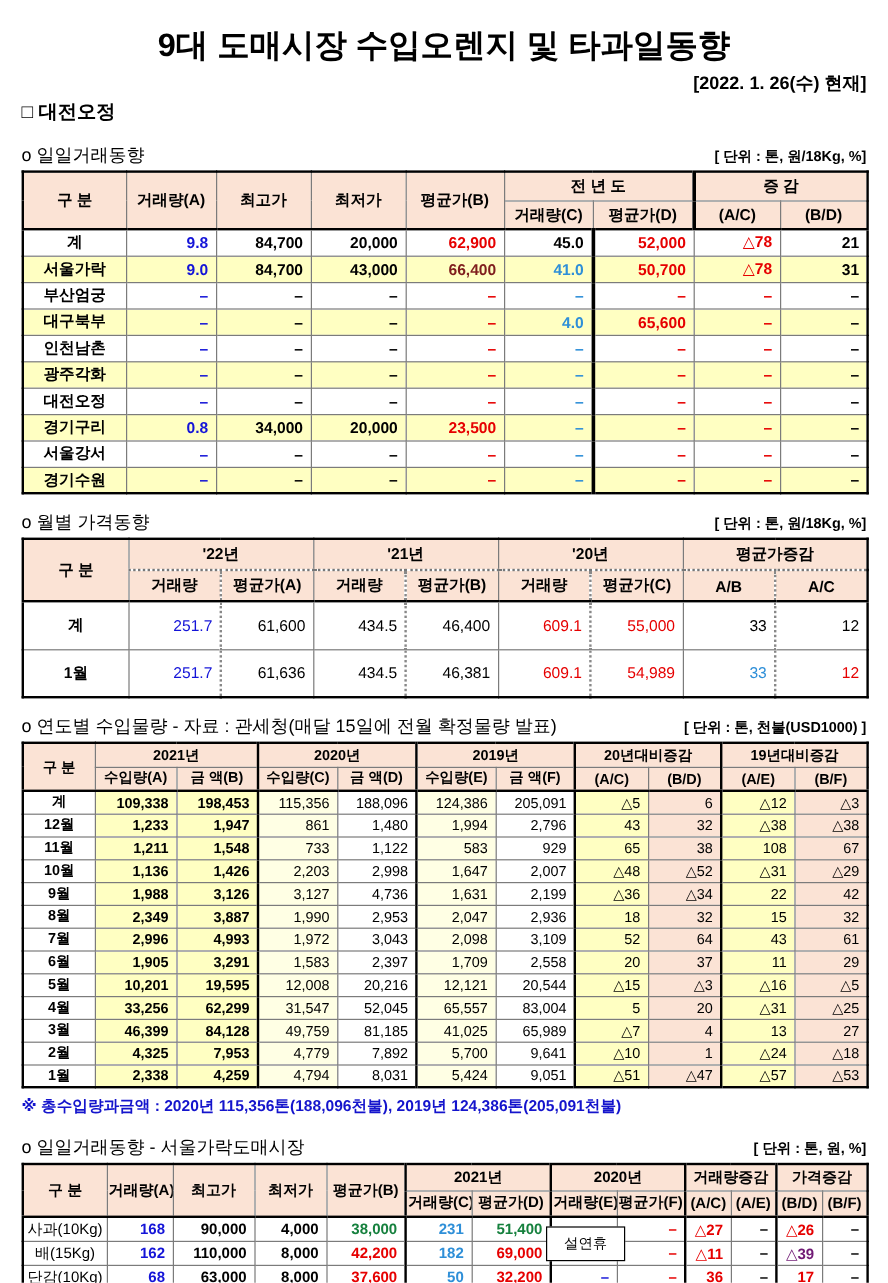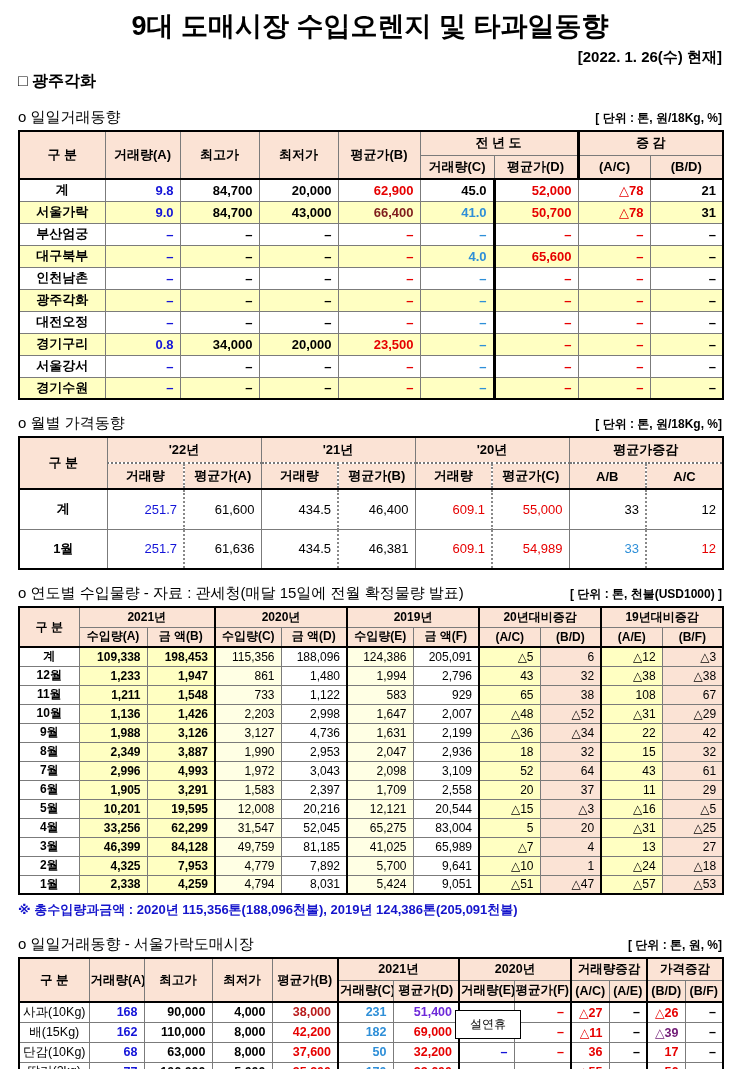--- a/index.html
+++ b/index.html
@@ -1,18 +1,18 @@
 <!DOCTYPE html>
 <html><head>
 <meta charset="utf-8">
 <style>
   html,body{margin:0;padding:0;background:#fff;}
   body{width:740px;height:1069px;font-family:"Liberation Sans","DejaVu Sans",sans-serif;color:#000;}
   .page{position:relative;width:740px;height:1069px;box-sizing:border-box;padding:6px 18px 0 18px;overflow:hidden;}
-  .title{text-align:center;font-size:27px;font-weight:bold;margin:2px 0 4px 0;}
+  .title{text-align:center;font-size:27px;font-weight:bold;margin:14px 0 4px 0;}
   .date-note{text-align:right;font-size:15px;font-weight:bold;margin:0 0 4px 0;}
   .sec-heading{font-size:16px;font-weight:bold;margin:2px 0 2px 0;}
   .sub-row{display:flex;justify-content:space-between;align-items:flex-end;margin:16px 0 3px 0;}
   .sub-heading{font-size:15px;}
   .unit{font-size:12px;font-weight:bold;}
   table{border-collapse:collapse;table-layout:fixed;width:704px;border:2px solid #000;}
   th,td{border:1px solid #7b7b7b;white-space:nowrap;overflow:hidden;box-sizing:border-box;}
   th{background:#fbe3d5;font-weight:bold;text-align:center;padding:0 1px;}
   td{text-align:right;padding:0 6px 0 1px;}
   td.rowname{text-align:center;font-weight:bold;padding:0 1px;}
@@ -52,21 +52,21 @@
   .holiday-box{position:absolute;left:437px;top:53px;width:64px;height:27px;background:#fff;border:1px solid #000;display:flex;align-items:center;justify-content:center;font-size:12px;z-index:5;}
 </style>
 </head>
 <body>
 
 <div class="page">
 
   <div class="title">9대 도매시장 수입오렌지 및 타과일동향</div>
   <div class="date-note">[2022. 1. 26(수) 현재]</div>
 
-  <div class="sec-heading">□ 광주각화</div>
+  <div class="sec-heading">□ 대전오정</div>
 
   <div class="sub-row">
     <span class="sub-heading">o 일일거래동향</span>
     <span class="unit">[ 단위 : 톤, 원/18Kg, %]</span>
   </div>
 
   <table id="t1">
     <colgroup>
       <col style="width:86px">
         <col style="width:75px">
@@ -429,21 +429,21 @@
           <td class="pbd">△3</td>
           <td class="yae gl">△16</td>
           <td class="pbf">△5</td>
         </tr>
         <tr>
           <td class="rowname">4월</td>
           <td class="ca">33,256</td>
           <td class="cb">62,299</td>
           <td class="cc gl">31,547</td>
           <td class="cd">52,045</td>
-          <td class="ce gl">65,275</td>
+          <td class="ce gl">65,557</td>
           <td class="cf">83,004</td>
           <td class="yac gl">5</td>
           <td class="pbd">20</td>
           <td class="yae gl">△31</td>
           <td class="pbf">△25</td>
         </tr>
         <tr>
           <td class="rowname">3월</td>
           <td class="ca">46,399</td>
           <td class="cb">84,128</td>
@@ -532,23 +532,23 @@
           <th class="gl">(B/D)</th>
           <th>(B/F)</th>
         </tr>
       </thead>
       <tbody>
           <tr>
             <td class="rowname">사과(10Kg)</td>
             <td style="color: rgb(20, 20, 216);">168</td>
             <td>90,000</td>
             <td>4,000</td>
-            <td style="color: #b91c1c;">38,000</td>
+            <td style="color: #15803d;">38,000</td>
             <td class="gl" style="color: rgb(46, 143, 216);">231</td>
-            <td style="color: #6d28d9;">51,400</td>
+            <td style="color: #15803d;">51,400</td>
             <td class="gl" style="color: rgb(20, 20, 216);">–</td>
             <td style="color: rgb(230, 0, 0);">–</td>
             <td class="gl" style="color: rgb(230, 0, 0);">△27</td>
             <td>–</td>
             <td class="gl" style="color: rgb(230, 0, 0);">△26</td>
             <td>–</td>
           </tr>
           <tr>
             <td class="rowname">배(15Kg)</td>
             <td style="color: rgb(20, 20, 216);">162</td>

